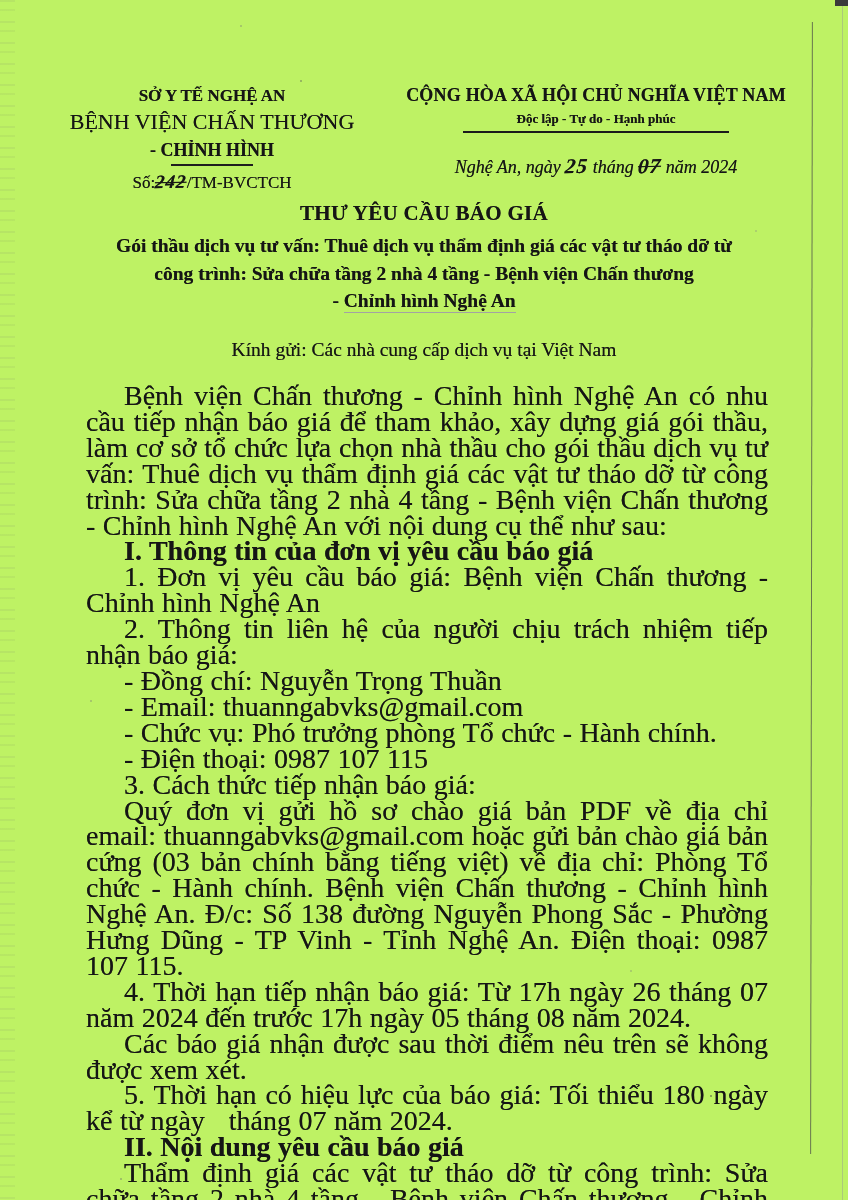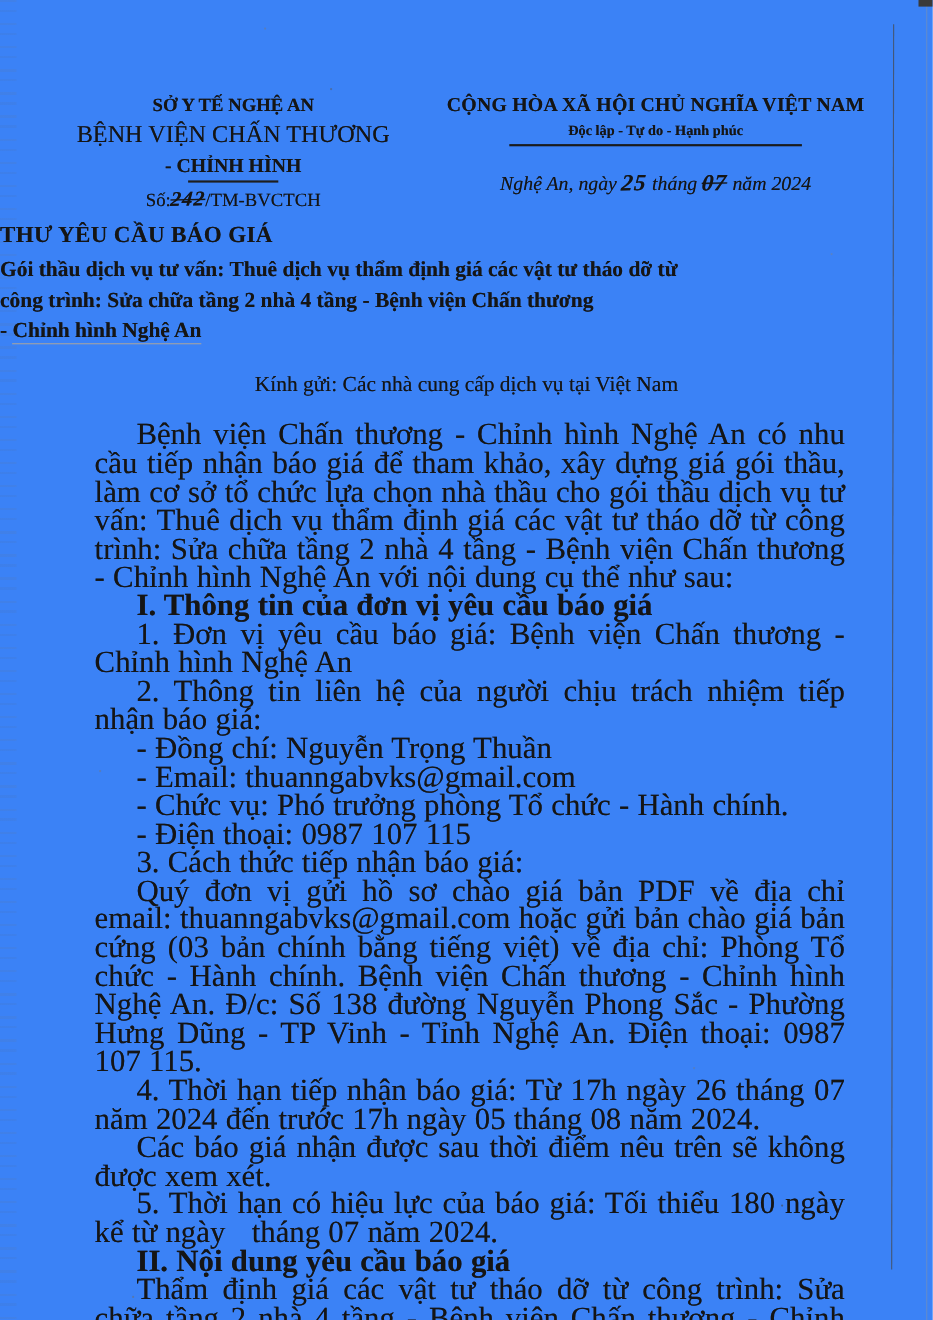--- a/index.html
+++ b/index.html
@@ -1,19 +1,19 @@
 <!DOCTYPE html>
 <html lang="vi"><head>
 <meta charset="utf-8">
 <style>
   html,body{margin:0;padding:0;}
   .page{
     position:relative;
     width:848px;height:1200px;
-    background:#3b82f6;
+    background:#bef264;
     font-family:"Liberation Serif","DejaVu Serif",serif;
     color:#151515;
     overflow:hidden;
     text-shadow:0 0 .45px rgba(20,20,20,.65);
   }
   
   .left-noise{
     position:absolute;left:0;top:0;width:15px;height:100%;
     background:
       repeating-linear-gradient(180deg,
@@ -60,21 +60,21 @@
   .h-right .motto{font-size:13px;font-weight:700;margin-top:4px;}
   .motto-underline{width:266px;height:2px;background:#1b1b1b;margin:3px auto 0;}
   .date-line{font-style:italic;font-size:18px;margin-top:20px;}
   .handwritten{
     font-weight:700;font-style:italic;display:inline-block;
     transform:skewX(-6deg) rotate(-1deg);font-size:21px;letter-spacing:1px;
   }
   .hw-242{font-size:19px;text-decoration:line-through;text-decoration-thickness:1px;}
   .hw-07{text-decoration:line-through;text-decoration-thickness:1.2px;}
   
-  .title-block{position:absolute;top:201px;left:0;right:0;text-align:left;}
+  .title-block{position:absolute;top:201px;left:0;right:0;text-align:center;}
   .title-main{font-size:21px;font-weight:700;letter-spacing:.3px;}
   .title-sub{font-size:19.5px;font-weight:700;line-height:27.5px;margin-top:6px;}
   .u{border-bottom:1px solid #a3a3a3;padding-bottom:1px;}
   .salutation{
     position:absolute;top:339px;left:0;right:0;text-align:center;
     font-size:19.5px;font-weight:400;
   }
   
   .body-text{
     position:absolute;top:383px;left:86px;width:682px;

